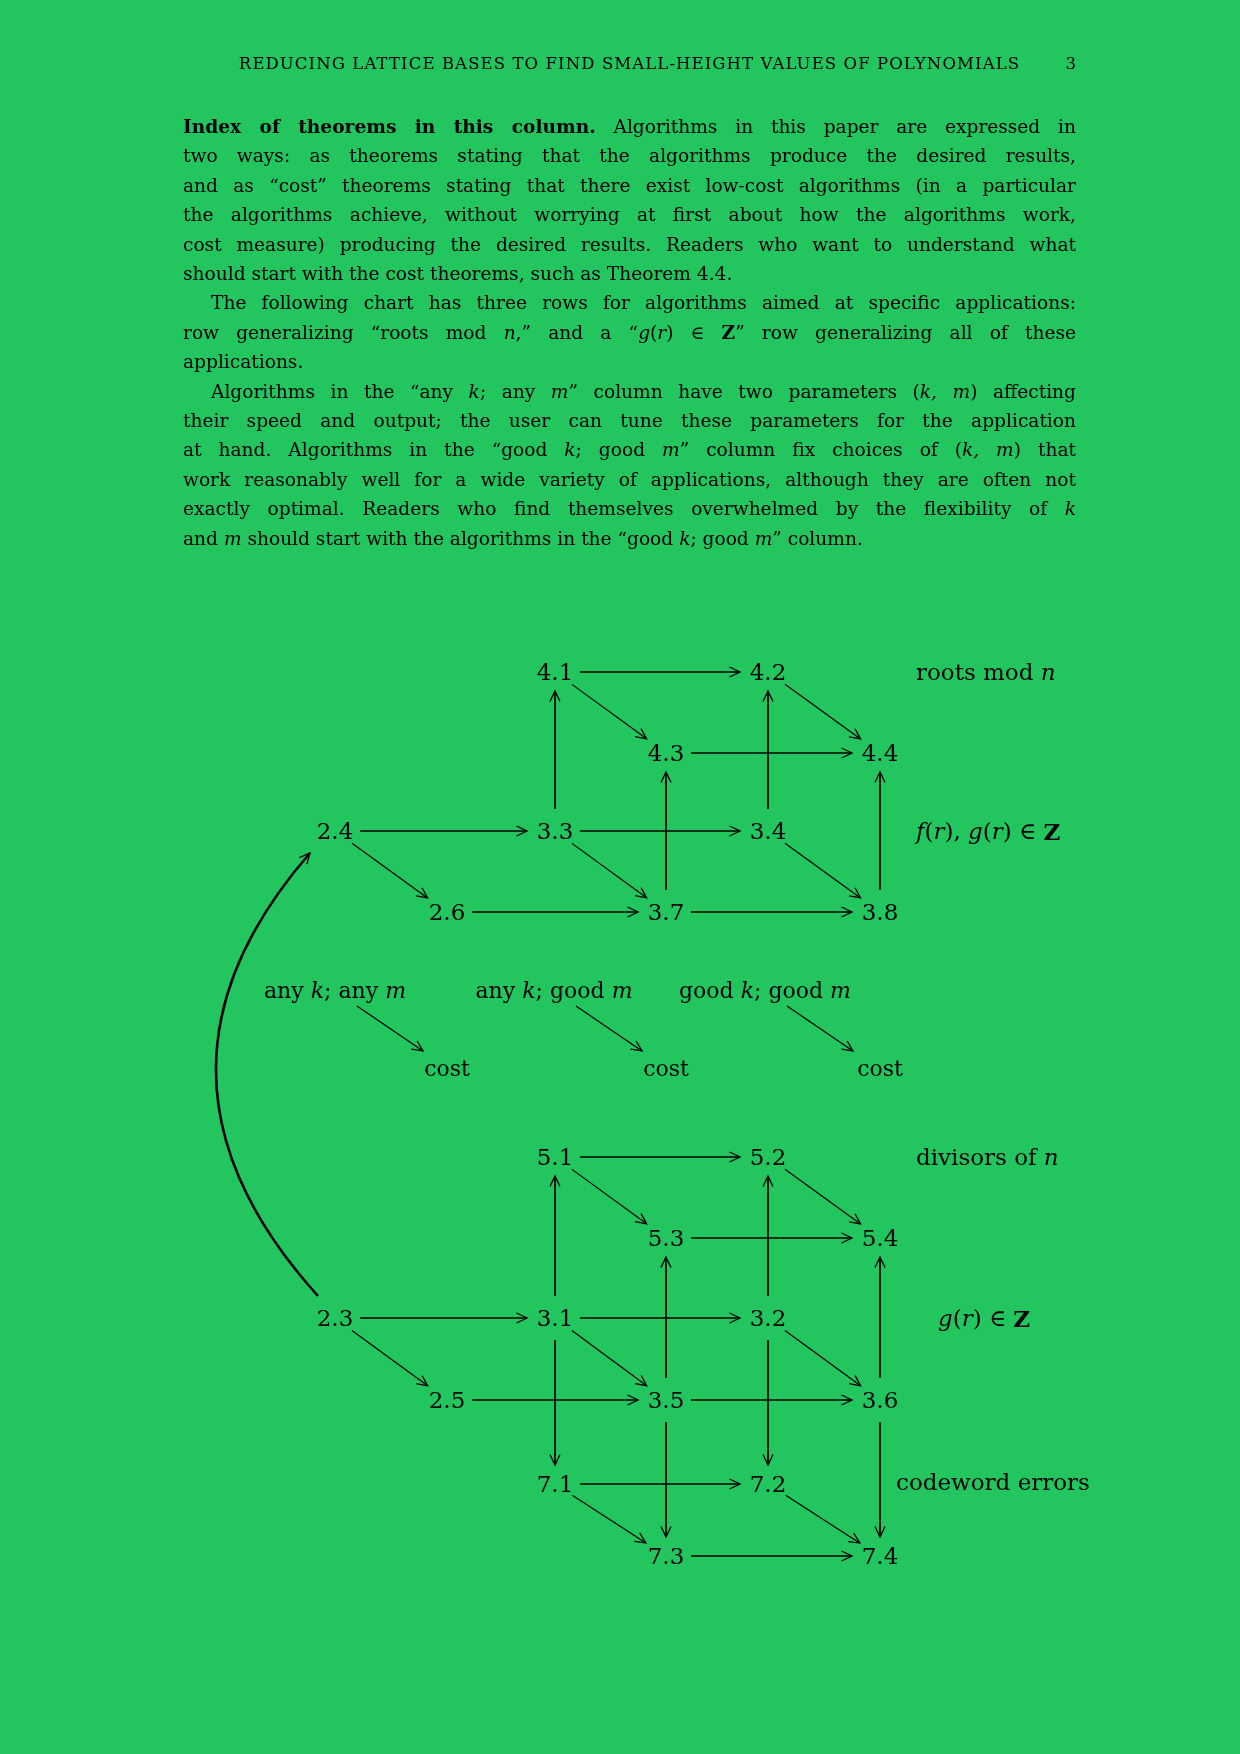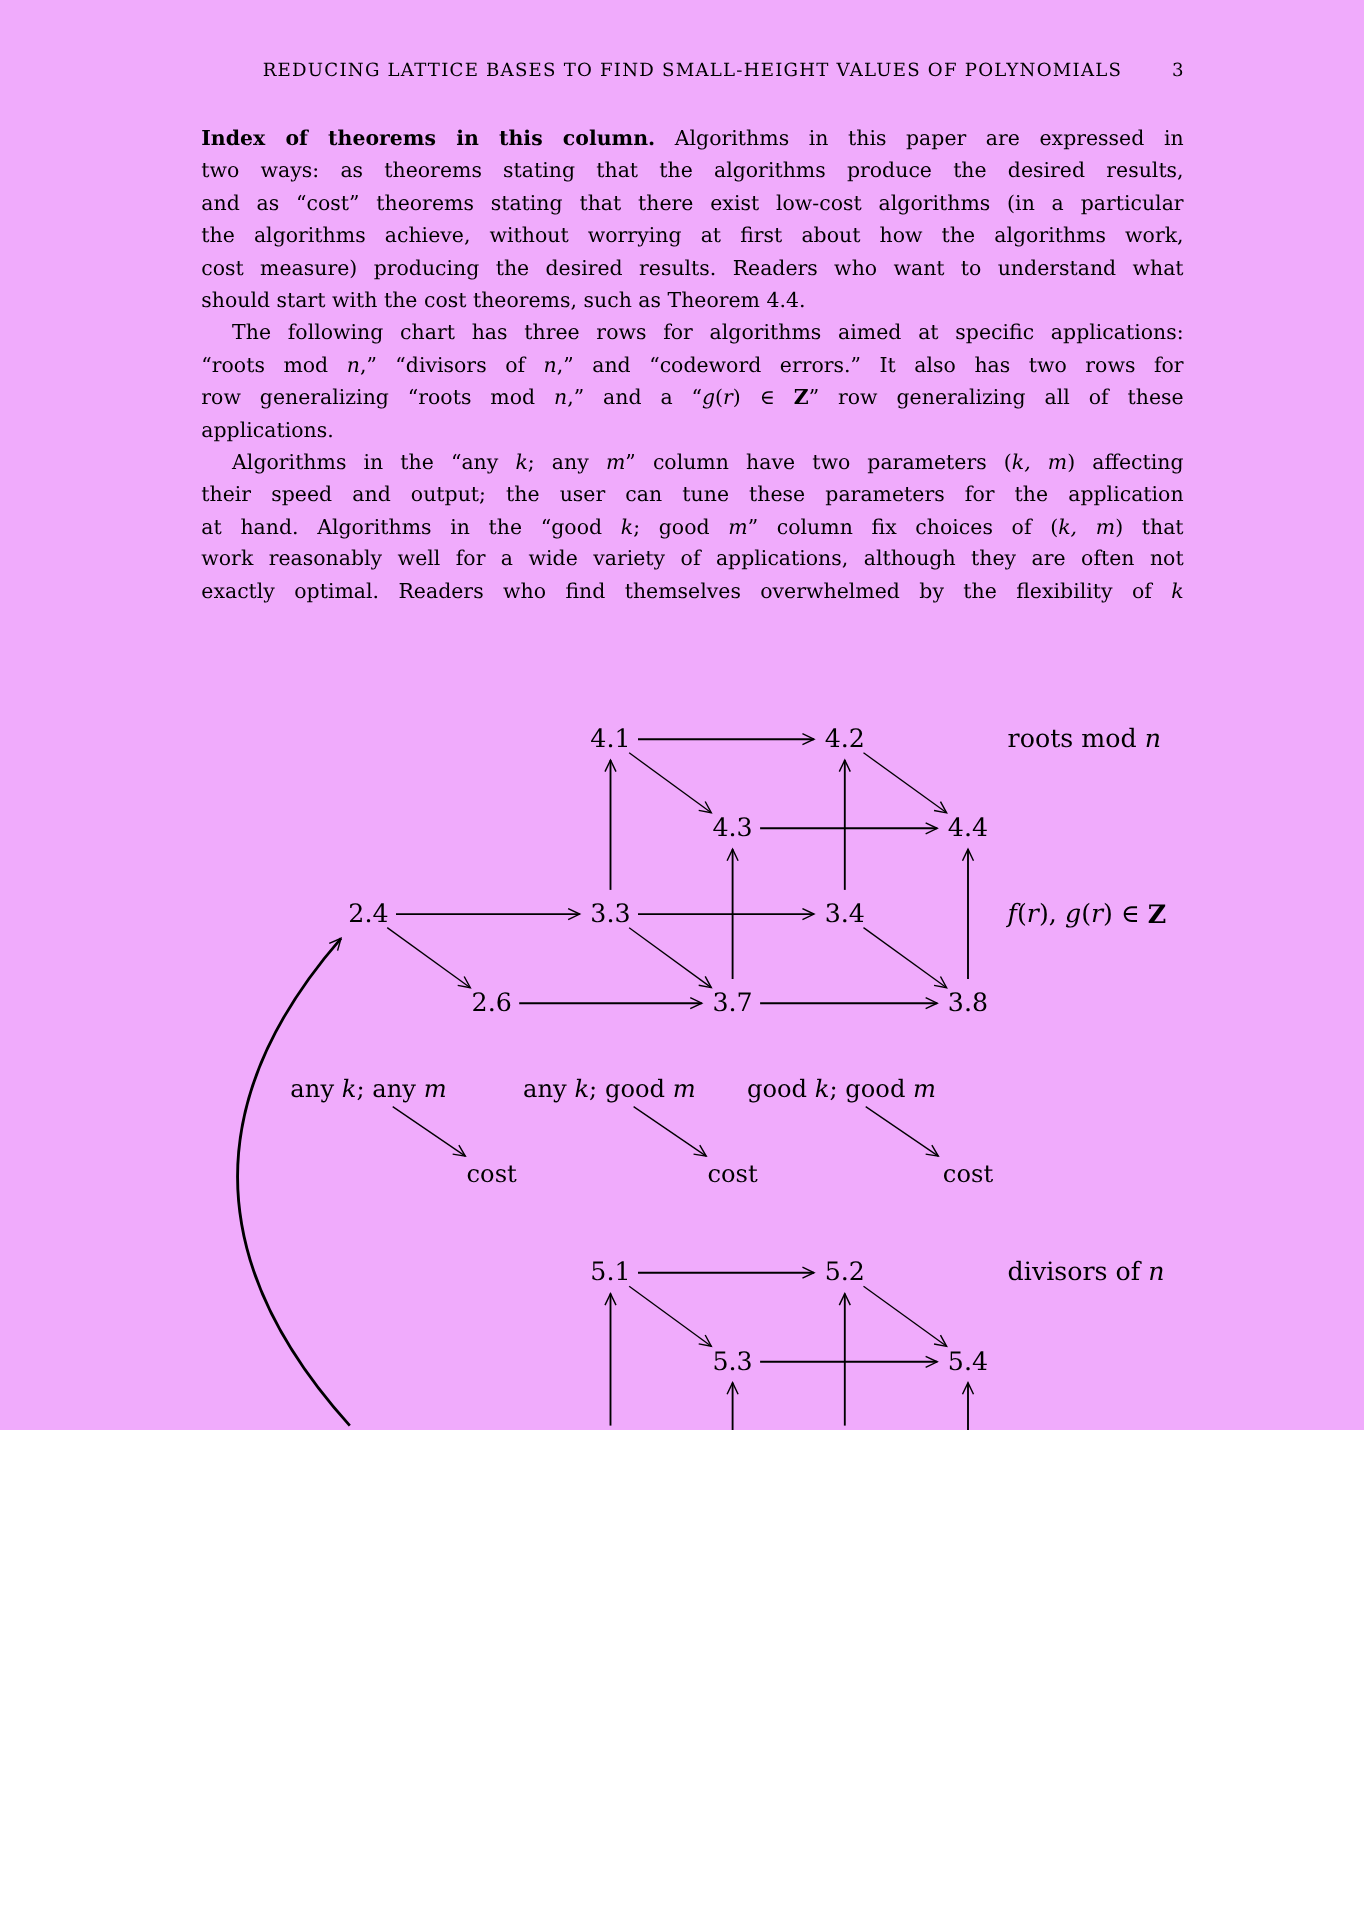--- a/index.html
+++ b/index.html
@@ -1,19 +1,19 @@
 <!DOCTYPE html>
 <html><head>
 <meta charset="utf-8">
 <style>
   html,body{margin:0;padding:0;background:#ffffff;}
   .page{
     position:relative;
-    width:1240px;height:1300px;
-    background:#f0abfc;
+    width:1240px;height:1754px;
+    background:#22c55e;
     color:#000;
     font-family:"DejaVu Serif", serif;
     overflow:hidden;
   }
   
   .runhead{
     position:absolute; left:183px; top:54px; width:893px;
     font-size:16.5px; letter-spacing:1.1px; text-align:center;
   }
   .pagenum{
@@ -62,30 +62,30 @@
       <div class="para">
         <div class="line jl"><span class="s-b">Index of theorems in this column.</span><span> Algorithms in this paper are expressed in</span></div>
         <div class="line jl"><span>two ways: as theorems stating that the algorithms produce the desired results,</span></div>
         <div class="line jl"><span>and as “cost” theorems stating that there exist low-cost algorithms (in a particular</span></div>
         <div class="line jl"><span>the algorithms achieve, without worrying at first about how the algorithms work,</span></div>
         <div class="line jl"><span>cost measure) producing the desired results. Readers who want to understand what</span></div>
         <div class="line"><span>should start with the cost theorems, such as Theorem 4.4.</span></div>
       </div>
       <div class="para">
         <div class="line jl ind"><span>The following chart has three rows for algorithms aimed at specific applications:</span></div>
-        <div class="line jl"><span>“roots mod </span><span class="s-i">n</span><span>,” “divisors of </span><span class="s-i">n</span><span>,” and “codeword errors.” It also has two rows for</span></div>
         <div class="line jl"><span>row generalizing “roots mod </span><span class="s-i">n</span><span>,” and a “</span><span class="s-i">g</span><span>(</span><span class="s-i">r</span><span>) ∈ </span><span class="s-b">Z</span><span>” row generalizing all of these</span></div>
         <div class="line"><span>applications.</span></div>
       </div>
       <div class="para">
         <div class="line jl ind"><span>Algorithms in the “any </span><span class="s-i">k</span><span>; any </span><span class="s-i">m</span><span>” column have two parameters (</span><span class="s-i">k, m</span><span>) affecting</span></div>
         <div class="line jl"><span>their speed and output; the user can tune these parameters for the application</span></div>
         <div class="line jl"><span>at hand. Algorithms in the “good </span><span class="s-i">k</span><span>; good </span><span class="s-i">m</span><span>” column fix choices of (</span><span class="s-i">k, m</span><span>) that</span></div>
         <div class="line jl"><span>work reasonably well for a wide variety of applications, although they are often not</span></div>
         <div class="line jl"><span>exactly optimal. Readers who find themselves overwhelmed by the flexibility of </span><span class="s-i">k</span></div>
+        <div class="line"><span>and </span><span class="s-i">m</span><span> should start with the algorithms in the “good </span><span class="s-i">k</span><span>; good </span><span class="s-i">m</span><span>” column.</span></div>
       </div>
     </div>
 
   <svg class="diagram" width="1240" height="1754" viewBox="0 0 1240 1754">
     <defs>
       <marker id="arr" markerUnits="userSpaceOnUse" markerWidth="14" markerHeight="13" refX="11.5" refY="6" orient="auto">
         <path d="M1,1 L11.5,6 L1,11" fill="none" stroke="#000" stroke-width="1.3"></path>
       </marker>
     </defs>
     <g id="dg-edges">

